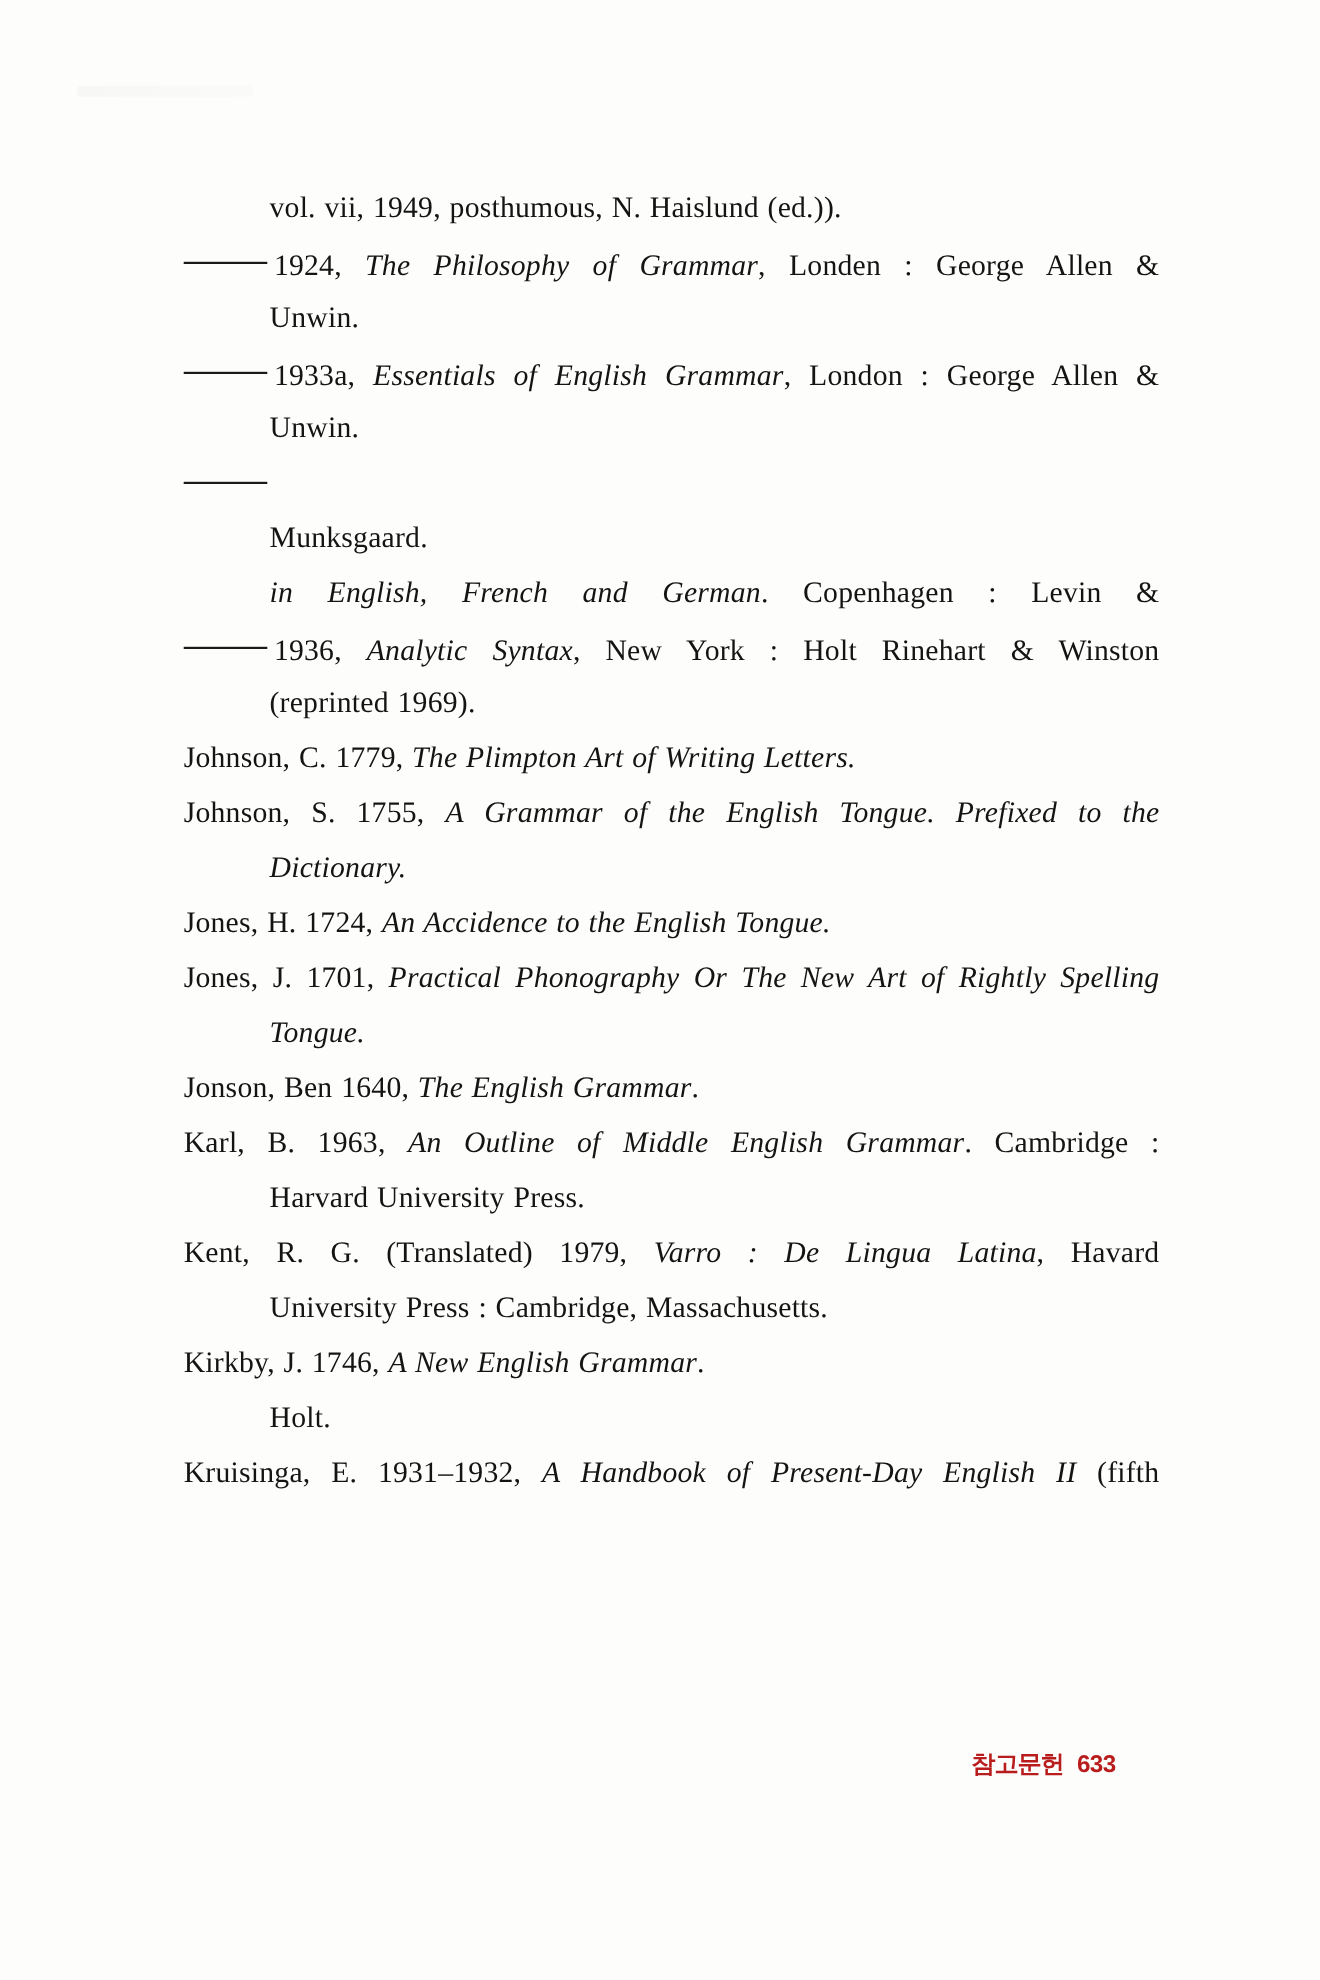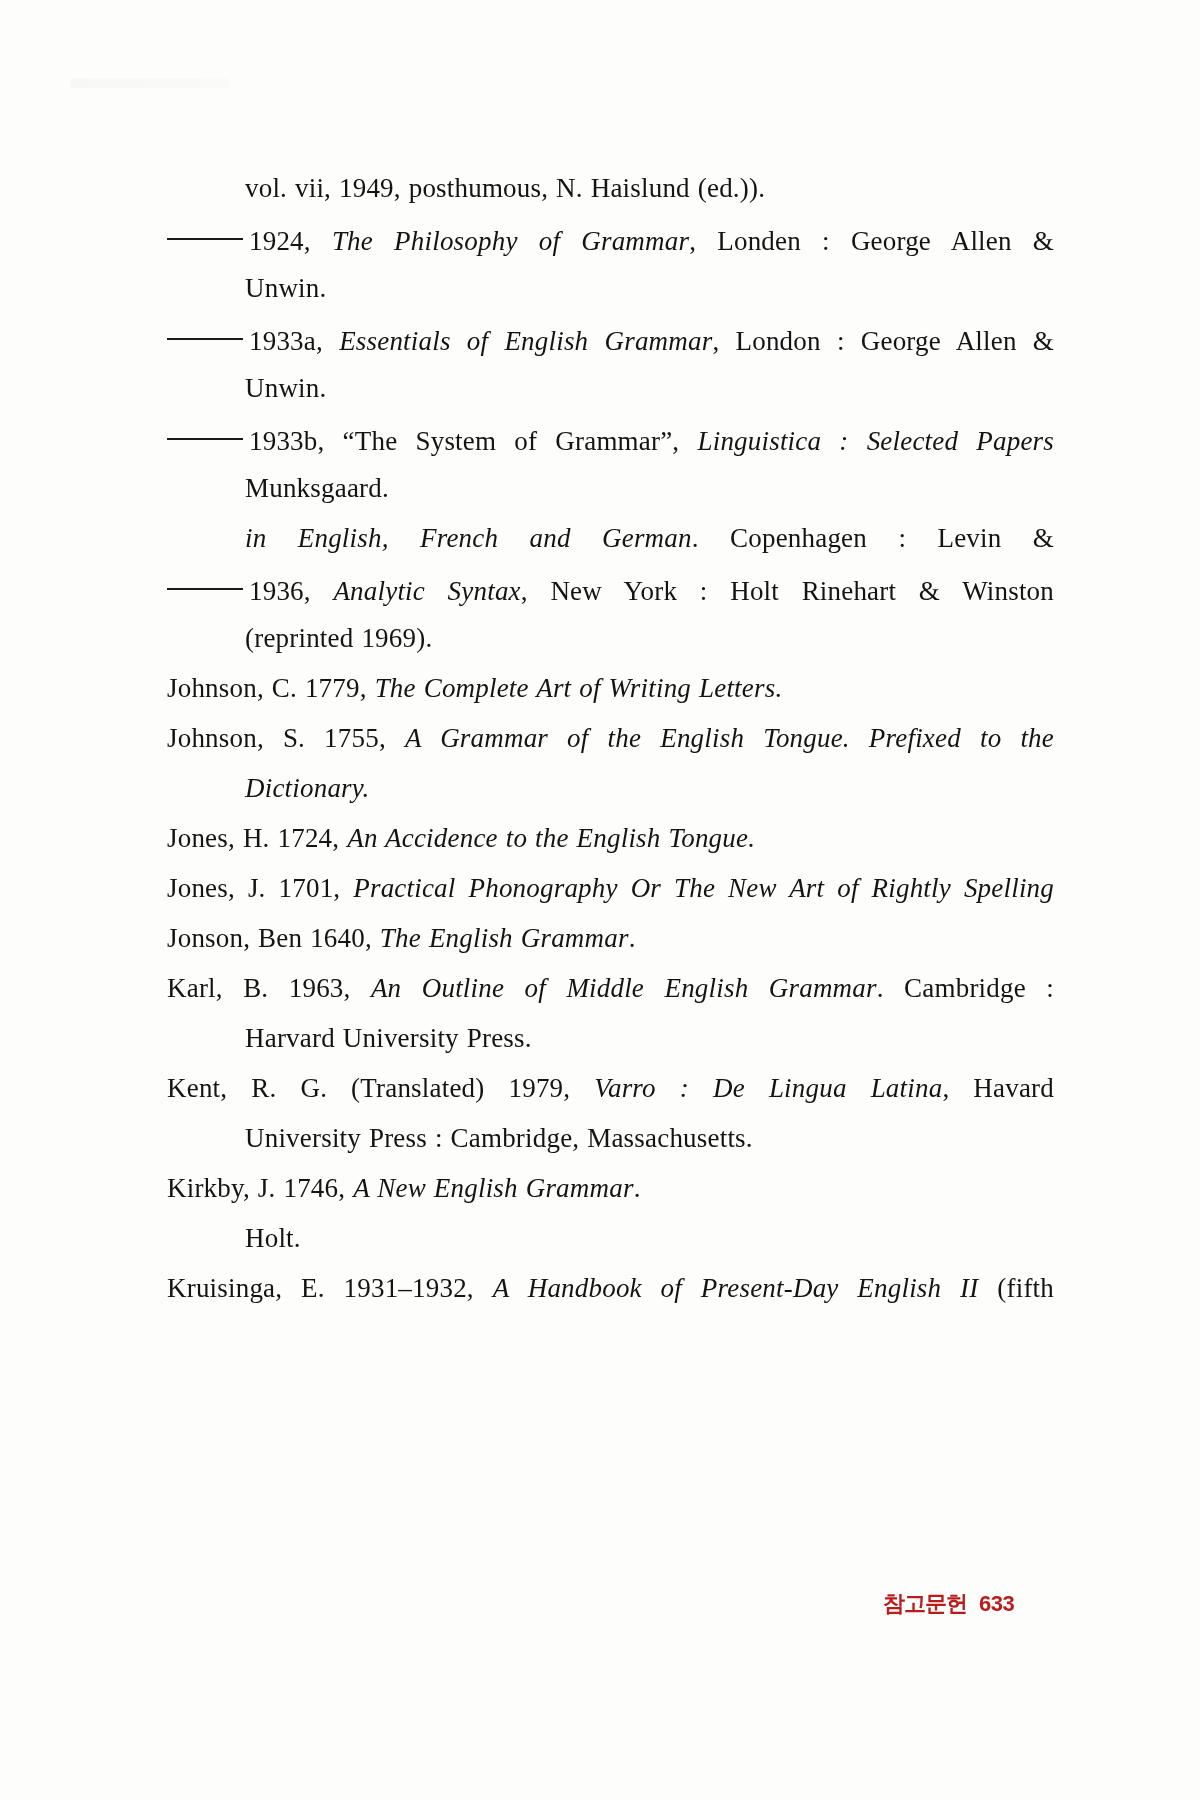--- a/index.html
+++ b/index.html
@@ -110,34 +110,34 @@
         <span class="rest"><span>1924, </span><i>The Philosophy of Grammar</i><span>, Londen : George Allen &amp;</span></span>
       </div>
       <div class="line indent"><span>Unwin.</span></div>
       <div class="line dashline just">
         <span class="dash"></span>
         <span class="rest"><span>1933a, </span><i>Essentials of English Grammar</i><span>, London : George Allen &amp;</span></span>
       </div>
       <div class="line indent"><span>Unwin.</span></div>
       <div class="line dashline just">
         <span class="dash"></span>
-        <span class="rest"><span>1933b, “The System of Grammar”, </span><i>Linguistica : Selected Papers</i></span>
       </div>
       <div class="line indent"><span>Munksgaard.</span></div>
       <div class="line indent just"><i>in English, French and German</i><span>. Copenhagen : Levin &amp;</span></div>
       <div class="line dashline just">
         <span class="dash"></span>
         <span class="rest"><span>1936, </span><i>Analytic Syntax</i><span>, New York : Holt Rinehart &amp; Winston</span></span>
       </div>
       <div class="line indent"><span>(reprinted 1969).</span></div>
-      <div class="line"><span>Johnson, C. 1779, </span><i>The Complete Art of Writing Letters.</i></div>
+      <div class="line"><span>Johnson, C. 1779, </span><i>The Plimpton Art of Writing Letters.</i></div>
       <div class="line just"><span>Johnson, S. 1755, </span><i>A Grammar of the English Tongue. Prefixed to the</i></div>
       <div class="line indent"><i>Dictionary.</i></div>
       <div class="line"><span>Jones, H. 1724, </span><i>An Accidence to the English Tongue.</i></div>
       <div class="line just"><span>Jones, J. 1701, </span><i>Practical Phonography Or The New Art of Rightly Spelling</i></div>
+      <div class="line indent"><i>Tongue.</i></div>
       <div class="line"><span>Jonson, Ben 1640, </span><i>The English Grammar</i><span>.</span></div>
       <div class="line just"><span>Karl, B. 1963, </span><i>An Outline of Middle English Grammar</i><span>. Cambridge :</span></div>
       <div class="line indent"><span>Harvard University Press.</span></div>
       <div class="line just"><span>Kent, R. G. (Translated) 1979, </span><i>Varro : De Lingua Latina</i><span>, Havard</span></div>
       <div class="line indent"><span>University Press : Cambridge, Massachusetts.</span></div>
       <div class="line"><span>Kirkby, J. 1746, </span><i>A New English Grammar</i><span>.</span></div>
       <div class="line indent"><span>Holt.</span></div>
       <div class="line just"><span>Kruisinga, E. 1931–1932, </span><i>A Handbook of Present-Day English II</i><span> (fifth</span></div>
     </div>
 

